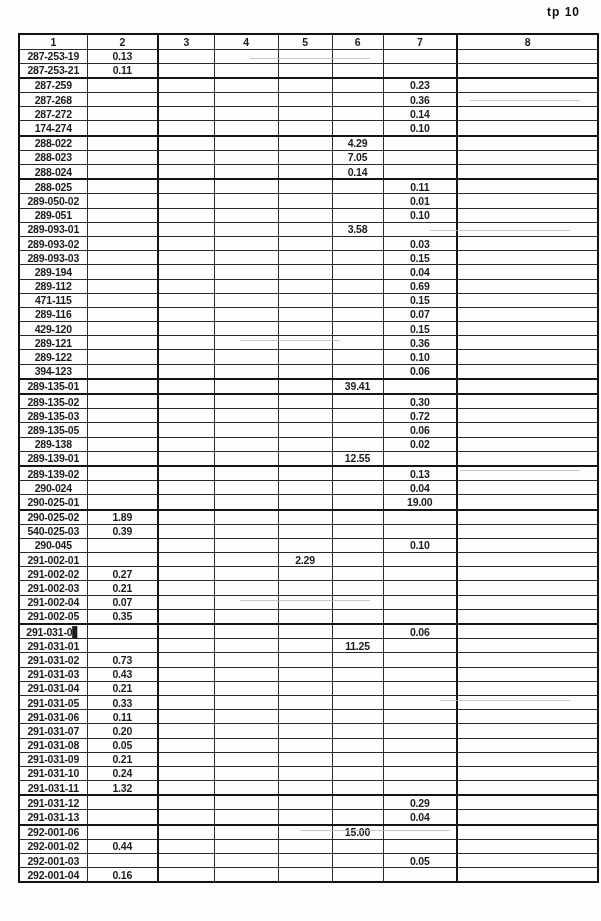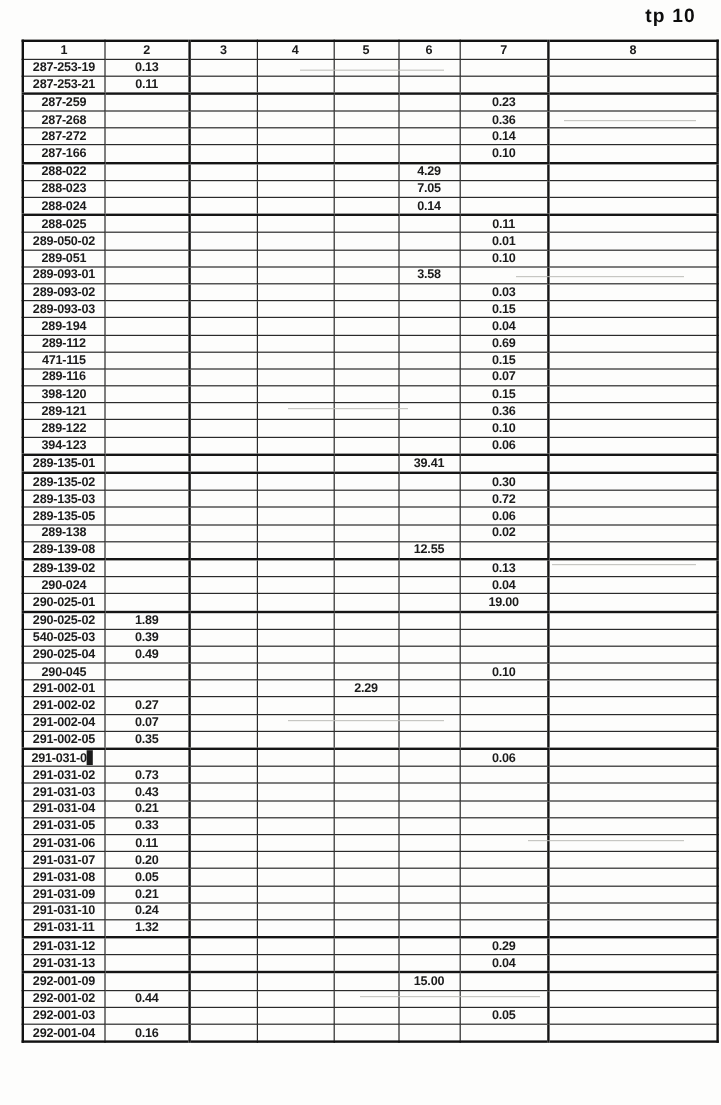--- a/index.html
+++ b/index.html
@@ -3,21 +3,21 @@
 <meta charset="utf-8">
 <style>
   html,body{margin:0;padding:0;}
   body{
     width:601px;height:921px;position:relative;background:#fdfdfc;
     font-family:"Liberation Sans","DejaVu Sans",sans-serif;
     color:#161616;overflow:hidden;
   }
   .page-label{
     position:absolute;top:5px;right:21px;
-    font-size:16px;font-weight:bold;letter-spacing:1px;color:#0d0d0d;
+    font-size:12px;font-weight:bold;letter-spacing:1px;color:#0d0d0d;
   }
   table.scan{
     position:absolute;left:18px;top:33px;width:579px;
     border-collapse:collapse;table-layout:fixed;
     font-size:10.5px;font-weight:bold;letter-spacing:-0.2px;
   }
   table.scan td, table.scan th{
     border:1px solid #2a2a2a;
     padding:0;height:13.2px;line-height:12px;
     text-align:center;vertical-align:middle;
@@ -106,21 +106,21 @@
         <td>287-272</td>
         <td></td>
         <td></td>
         <td></td>
         <td></td>
         <td></td>
         <td>0.14</td>
         <td></td>
       </tr>
       <tr class="thick">
-        <td>287-166</td>
+        <td>174-274</td>
         <td></td>
         <td></td>
         <td></td>
         <td></td>
         <td></td>
         <td>0.10</td>
         <td></td>
       </tr>
       <tr>
         <td>288-022</td>
@@ -246,21 +246,21 @@
         <td>289-116</td>
         <td></td>
         <td></td>
         <td></td>
         <td></td>
         <td></td>
         <td>0.07</td>
         <td></td>
       </tr>
       <tr>
-        <td>398-120</td>
+        <td>429-120</td>
         <td></td>
         <td></td>
         <td></td>
         <td></td>
         <td></td>
         <td>0.15</td>
         <td></td>
       </tr>
       <tr>
         <td>289-121</td>
@@ -336,21 +336,21 @@
         <td>289-138</td>
         <td></td>
         <td></td>
         <td></td>
         <td></td>
         <td></td>
         <td>0.02</td>
         <td></td>
       </tr>
       <tr class="thick">
-        <td>289-139-08</td>
+        <td>289-139-01</td>
         <td></td>
         <td></td>
         <td></td>
         <td></td>
         <td>12.55</td>
         <td></td>
         <td></td>
       </tr>
       <tr>
         <td>289-139-02</td>
@@ -396,30 +396,20 @@
         <td>540-025-03</td>
         <td>0.39</td>
         <td></td>
         <td></td>
         <td></td>
         <td></td>
         <td></td>
         <td></td>
       </tr>
       <tr>
-        <td>290-025-04</td>
-        <td>0.49</td>
-        <td></td>
-        <td></td>
-        <td></td>
-        <td></td>
-        <td></td>
-        <td></td>
-      </tr>
-      <tr>
         <td>290-045</td>
         <td></td>
         <td></td>
         <td></td>
         <td></td>
         <td></td>
         <td>0.10</td>
         <td></td>
       </tr>
       <tr>
@@ -436,20 +426,30 @@
         <td>291-002-02</td>
         <td>0.27</td>
         <td></td>
         <td></td>
         <td></td>
         <td></td>
         <td></td>
         <td></td>
       </tr>
       <tr>
+        <td>291-002-03</td>
+        <td>0.21</td>
+        <td></td>
+        <td></td>
+        <td></td>
+        <td></td>
+        <td></td>
+        <td></td>
+      </tr>
+      <tr>
         <td>291-002-04</td>
         <td>0.07</td>
         <td></td>
         <td></td>
         <td></td>
         <td></td>
         <td></td>
         <td></td>
       </tr>
       <tr class="thick">
@@ -466,20 +466,30 @@
         <td>291-031-0▋</td>
         <td></td>
         <td></td>
         <td></td>
         <td></td>
         <td></td>
         <td>0.06</td>
         <td></td>
       </tr>
       <tr>
+        <td>291-031-01</td>
+        <td></td>
+        <td></td>
+        <td></td>
+        <td></td>
+        <td>11.25</td>
+        <td></td>
+        <td></td>
+      </tr>
+      <tr>
         <td>291-031-02</td>
         <td>0.73</td>
         <td></td>
         <td></td>
         <td></td>
         <td></td>
         <td></td>
         <td></td>
       </tr>
       <tr>
@@ -586,21 +596,21 @@
         <td>291-031-13</td>
         <td></td>
         <td></td>
         <td></td>
         <td></td>
         <td></td>
         <td>0.04</td>
         <td></td>
       </tr>
       <tr>
-        <td>292-001-09</td>
+        <td>292-001-06</td>
         <td></td>
         <td></td>
         <td></td>
         <td></td>
         <td>15.00</td>
         <td></td>
         <td></td>
       </tr>
       <tr>
         <td>292-001-02</td>

